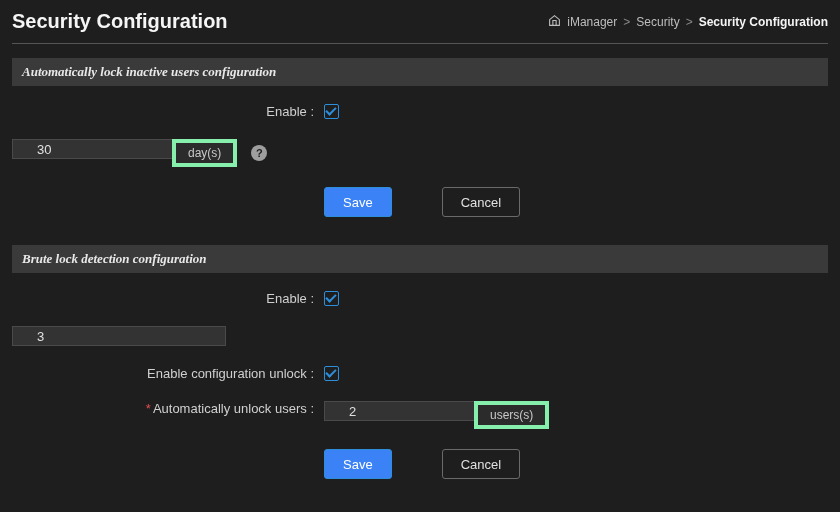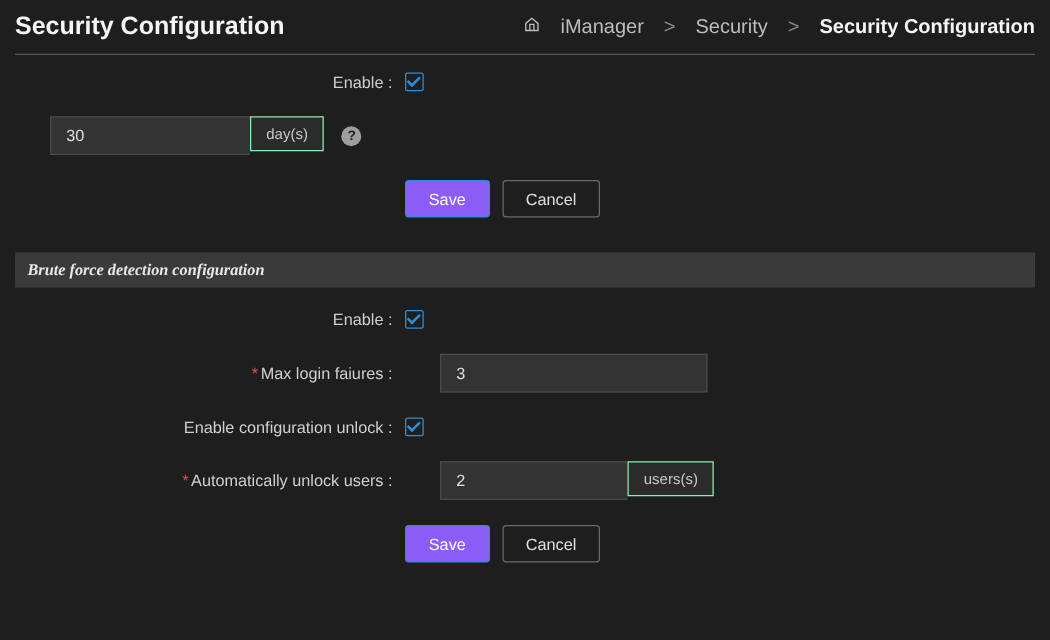--- a/index.html
+++ b/index.html
@@ -22,22 +22,22 @@
     padding-bottom: 10px;
   }
   .page-title {
     font-size: 20px;
     font-weight: 600;
     color: #f5f5f5;
   }
   .breadcrumb {
     display: flex;
     align-items: center;
-    gap: 16px;
-    font-size: 16px;
+    gap: 6px;
+    font-size: 12px;
     color: #bdbdbd;
     justify-content: space-between;
   }
   .breadcrumb .sep { color: #888; }
   .breadcrumb .current { color: #f5f5f5; font-weight: 600; }
   .breadcrumb a { color: #bdbdbd; text-decoration: none; cursor: pointer; }
   .breadcrumb svg { width: 13px; height: 13px; }
   .divider {
     border: none;
     border-top: 1px solid #555;
@@ -48,21 +48,21 @@
     padding: 6px 10px;
     font-weight: 600;
     font-style: italic;
     font-size: 13px;
     color: #e8e8e8;
     margin-bottom: 18px;
     font-family: Georgia, "Times New Roman", serif;
   }
   .form-row {
     display: flex;
-    align-items: center;
+    align-items: flex-start;
     margin-bottom: 20px;
   }
   .label-col {
     width: 312px;
     text-align: right;
     padding-right: 10px;
     color: #d0d0d0;
     font-size: 13px;
   }
   .req { color: #e04f4f; margin-right: 2px; }
@@ -89,29 +89,28 @@
     width: 4px;
     height: 8px;
     border: solid #2d8fdb;
     border-width: 0 2px 2px 0;
     transform: rotate(45deg);
   }
   .text-input {
     background: #333333;
     border: 1px solid #4a4a4a;
     color: #e0e0e0;
-    height: 31px;
-    padding: 0 12px;
+    height: 20px;
+    padding: 0 24px;
     font-size: 13px;
     outline: none;
-    margin-left: 28px;
   }
   .unit-box {
     background: #2b2b2b;
-    border: 1px solid #86efac;
+    border: 4px solid #86efac;
     height: 28px;
     display: flex;
     align-items: center;
     padding: 0 12px;
     color: #c8c8c8;
     font-size: 12px;
   }
   .input-group {
     display: flex;
   }
@@ -137,28 +136,29 @@
   }
   .btn {
     height: 30px;
     padding: 0 18px;
     font-size: 13px;
     border-radius: 3px;
     cursor: pointer;
     border: 1px solid transparent;
   }
   .btn-primary {
-    background: #8b5cf6;
+    background: #3b82f6;
     color: #fff;
     border-color: #2d8fdb;
   }
   .btn-secondary {
     background: transparent;
     color: #e0e0e0;
     border-color: #6a6a6a;
+    margin-left: 40px;
   }
 </style>
 </head>
 <body>
 
 <div class="page">
 
   <div class="header-row">
     <div class="page-title">Security Configuration</div>
     <div class="breadcrumb">
@@ -171,20 +171,21 @@
       <a>iManager</a>
       <span class="sep">&gt;</span>
       <a>Security</a>
       <span class="sep">&gt;</span>
       <span class="current">Security Configuration</span>
     </div>
   </div>
 
   <hr class="divider">
 
+  <div class="section-header">Automatically lock inactive users configuration</div>
 
   <div class="form-row">
     <div class="label-col">Enable :</div>
     <div class="control-col">
       <input type="checkbox" class="chk" checked="" style="">
     </div>
   </div>
 
   <div class="form-row">
     <div class="control-col">
@@ -194,33 +195,30 @@
       </div>
       <div class="help-icon">?</div>
     </div>
   </div>
 
   <div class="btn-row">
     <button class="btn btn-primary">Save</button>
     <button class="btn btn-secondary">Cancel</button>
   </div>
 
-  <div class="section-header">Brute force detection configuration</div>
+  <div class="section-header">Brute lock detection configuration</div>
 
   <div class="form-row">
     <div class="label-col">Enable :</div>
     <div class="control-col">
       <input type="checkbox" class="chk" checked="" style="">
     </div>
   </div>
 
   <div class="form-row">
-    <div class="label-col">
-      <span class="req">*</span><span>Max login faiures :</span>
-    </div>
     <div class="control-col">
       <input type="text" class="text-input" style="width: 214px;" value="3">
     </div>
   </div>
 
   <div class="form-row">
     <div class="label-col">Enable configuration unlock :</div>
     <div class="control-col">
       <input type="checkbox" class="chk" checked="" style="">
     </div>

